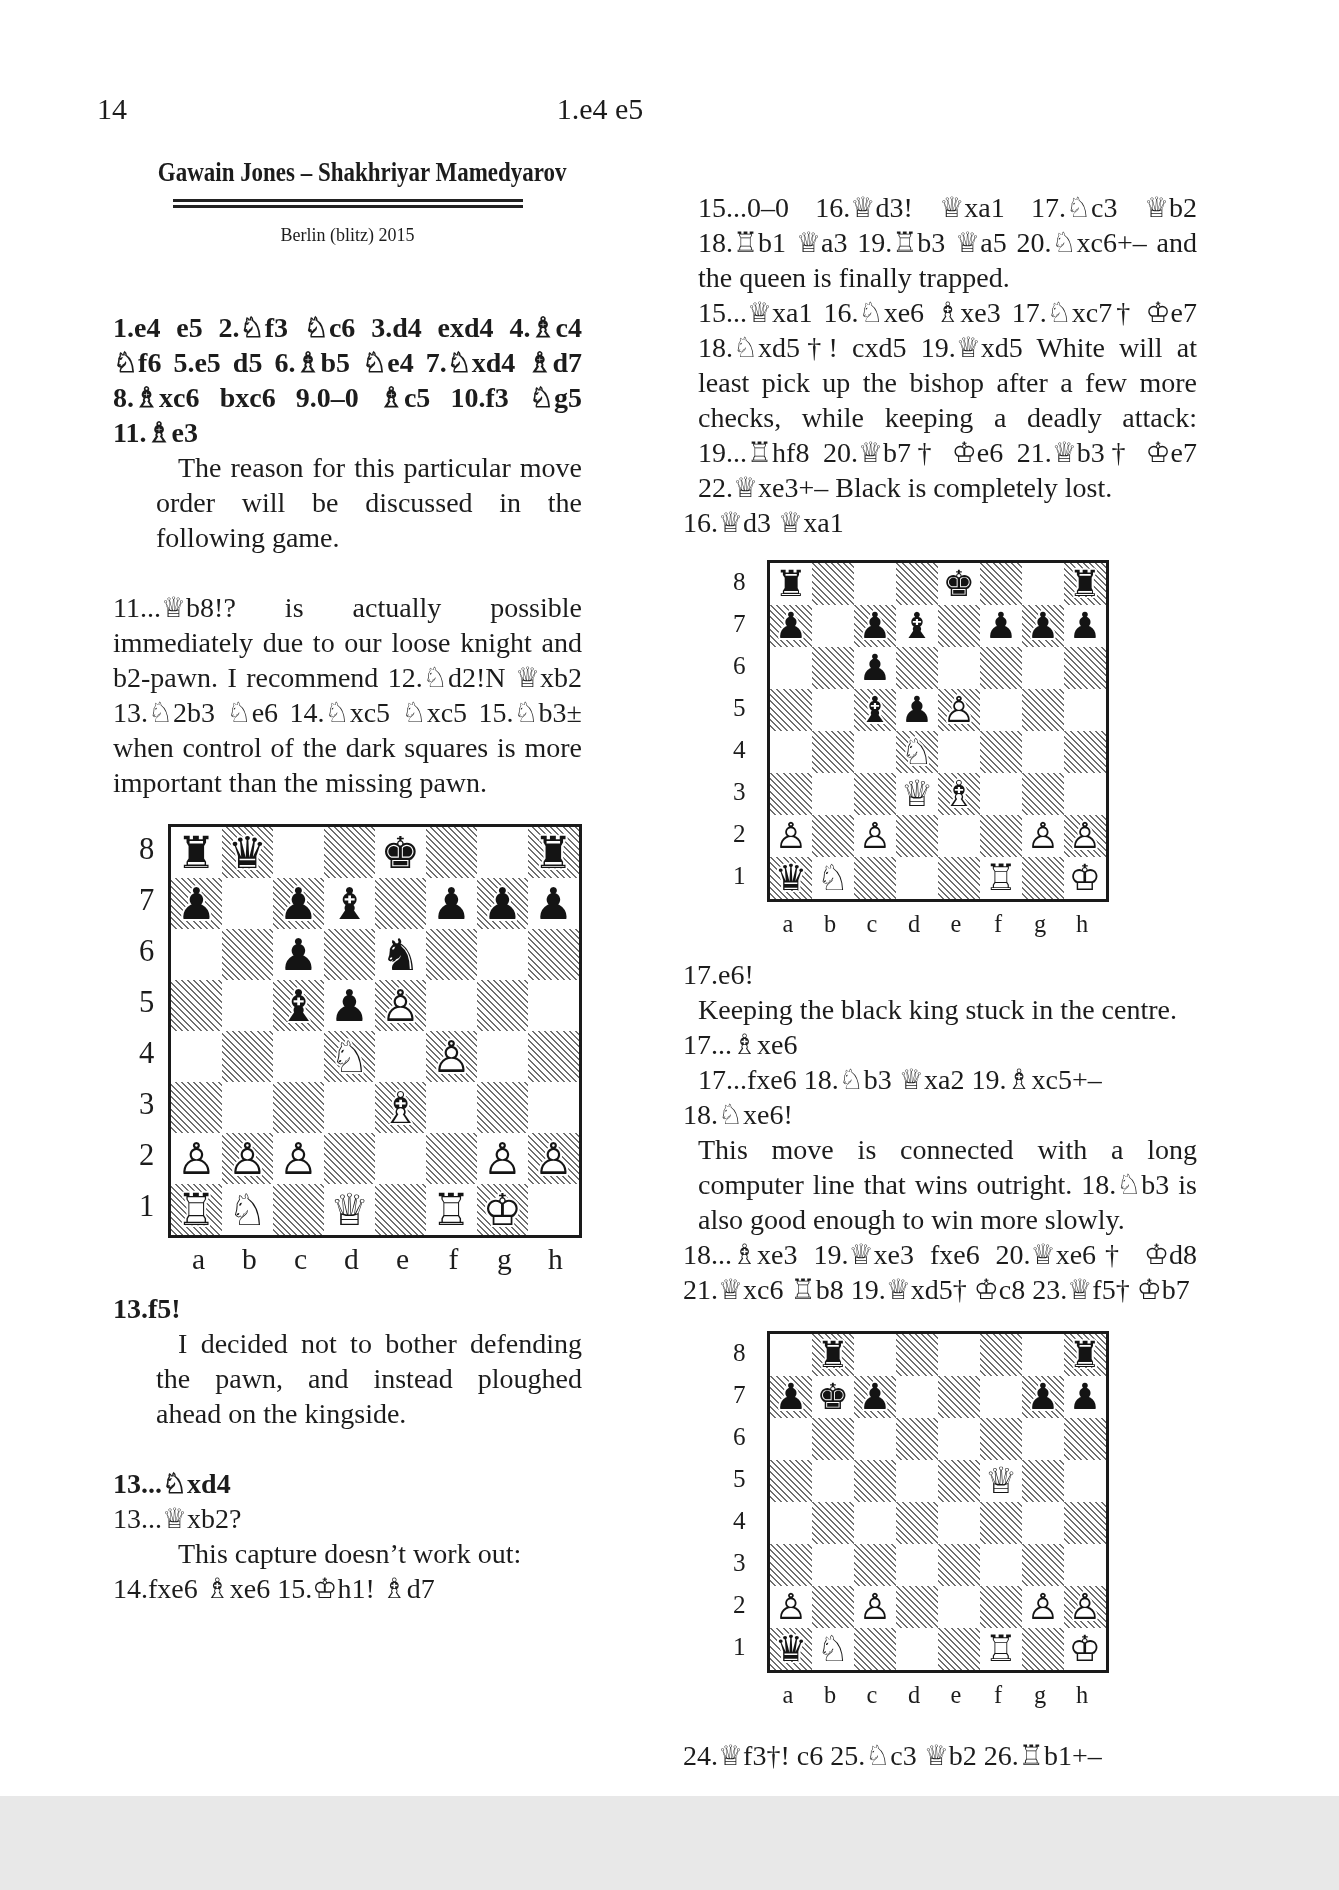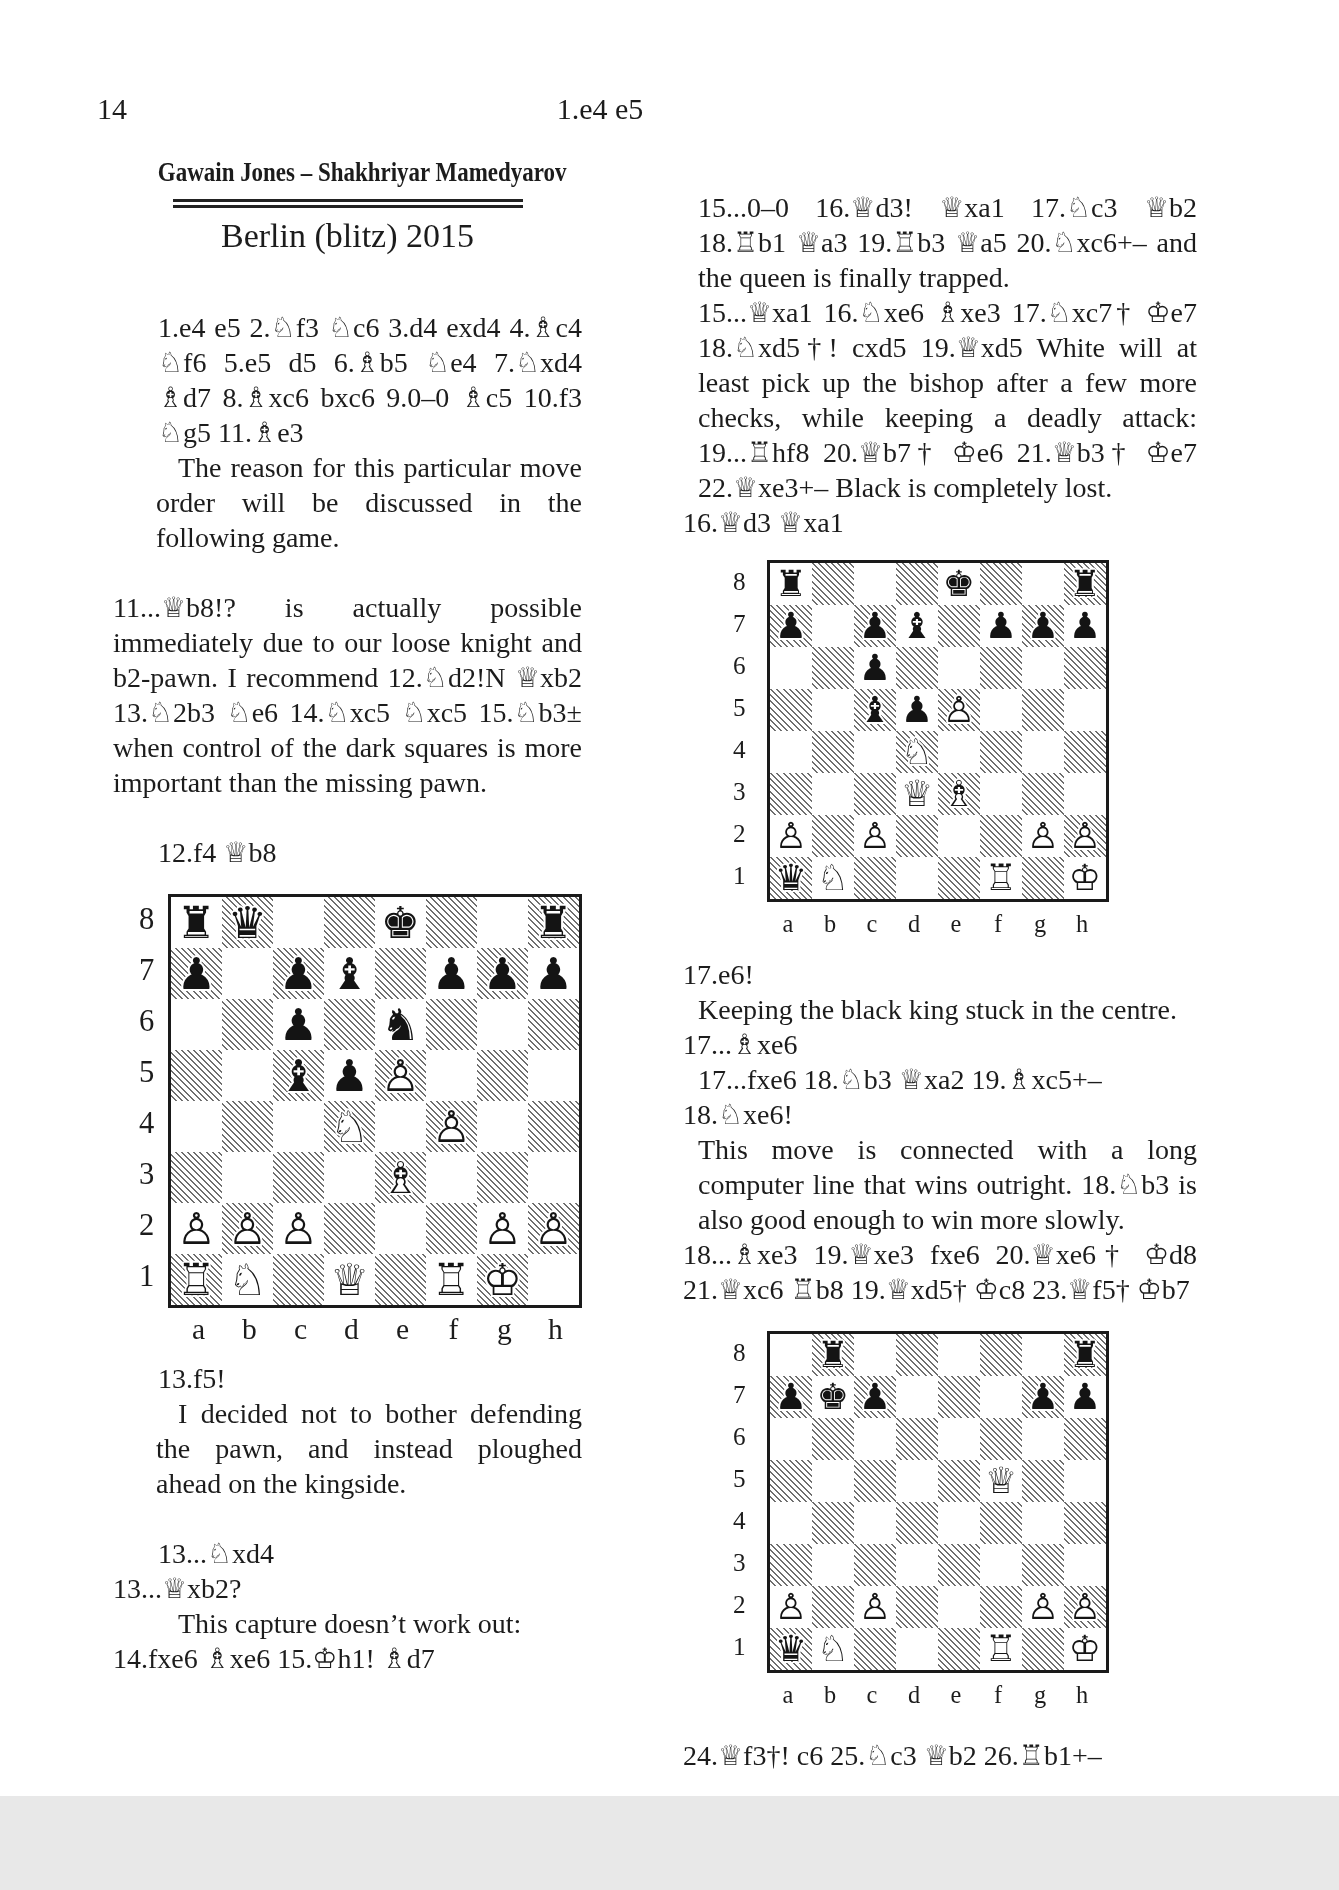--- a/index.html
+++ b/index.html
@@ -6,22 +6,22 @@
   .page{position:relative;width:1339px;height:1796px;background:#ffffff;
         font-family:"Liberation Serif",serif;color:#1c1c1c;overflow:hidden;}
   .pagenum{position:absolute;left:97px;top:92px;font-size:30px;}
   .runhead{position:absolute;left:600px;top:92px;transform:translateX(-50%);font-size:30px;}
   .col{position:absolute;font-size:28px;line-height:35px;text-align:justify;}
   .col-left{left:113px;top:152px;width:469px;}
   .col-right{left:683px;top:190px;width:514px;}
   .game-title{font-weight:bold;font-size:28px;line-height:40px;white-space:nowrap;}
   .game-title span{display:inline-block;transform:scaleX(0.82);transform-origin:center;}
   .double-rule{width:350px;height:3px;margin:7px auto 10px;border-top:3px solid #222;border-bottom:3px solid #222;}
-  .venue{text-align:center;font-size:34px;margin-bottom:57px;}
-  .bold{font-weight:normal;margin-left:45px;}
+  .venue{text-align:center;font-size:18px;margin-bottom:57px;}
+  .bold{font-weight:bold;}
   .mt{margin-top:35px;}
   .prose{text-indent:22px;margin-left:43px;}
   .ml{margin-left:15px;}
   .jline{text-align:justify;text-align-last:justify;}
   
   .diagram{--sq:51px;}
   .dg-left{--sq:51px;margin:24px 0 14px;padding-left:22px;}
   .dg-right{--sq:42px;margin:20px 0 16px;padding-left:46px;}
   .dg-right.second{margin-top:24px;margin-bottom:26px;}
   .bwrap{display:flex;align-items:flex-start;}
@@ -47,21 +47,20 @@
   <div class="pagenum">14</div>
   <div class="runhead">1.e4 e5</div>
 
   <div class="col col-left">
     <div class="game-title"><span>Gawain Jones – Shakhriyar Mamedyarov</span></div>
     <div class="double-rule"></div>
     <div class="venue">Berlin (blitz) 2015</div>
     <div class="bold">1.e4 e5 2.♘f3 ♘c6 3.d4 exd4 4.♗c4 ♘f6 5.e5 d5 6.♗b5 ♘e4 7.♘xd4 ♗d7 8.♗xc6 bxc6 9.0–0 ♗c5 10.f3 ♘g5 11.♗e3</div>
     <div class="prose">The reason for this particular move order will be discussed in the following game.</div>
     <div class="mt">11...♕b8!? is actually possible immediately due to our loose knight and b2-pawn. I recommend 12.♘d2!N ♕xb2 13.♘2b3 ♘e6 14.♘xc5 ♘xc5 15.♘b3± when control of the dark squares is more important than the missing pawn.</div>
-    <div class="bold mt">12.f4 ♕b8</div>
 
     <div class="diagram dg-left">
         <div class="bwrap">
           <div class="ranks">
             <div>8</div>
             <div>7</div>
             <div>6</div>
             <div>5</div>
             <div>4</div>
             <div>3</div>

